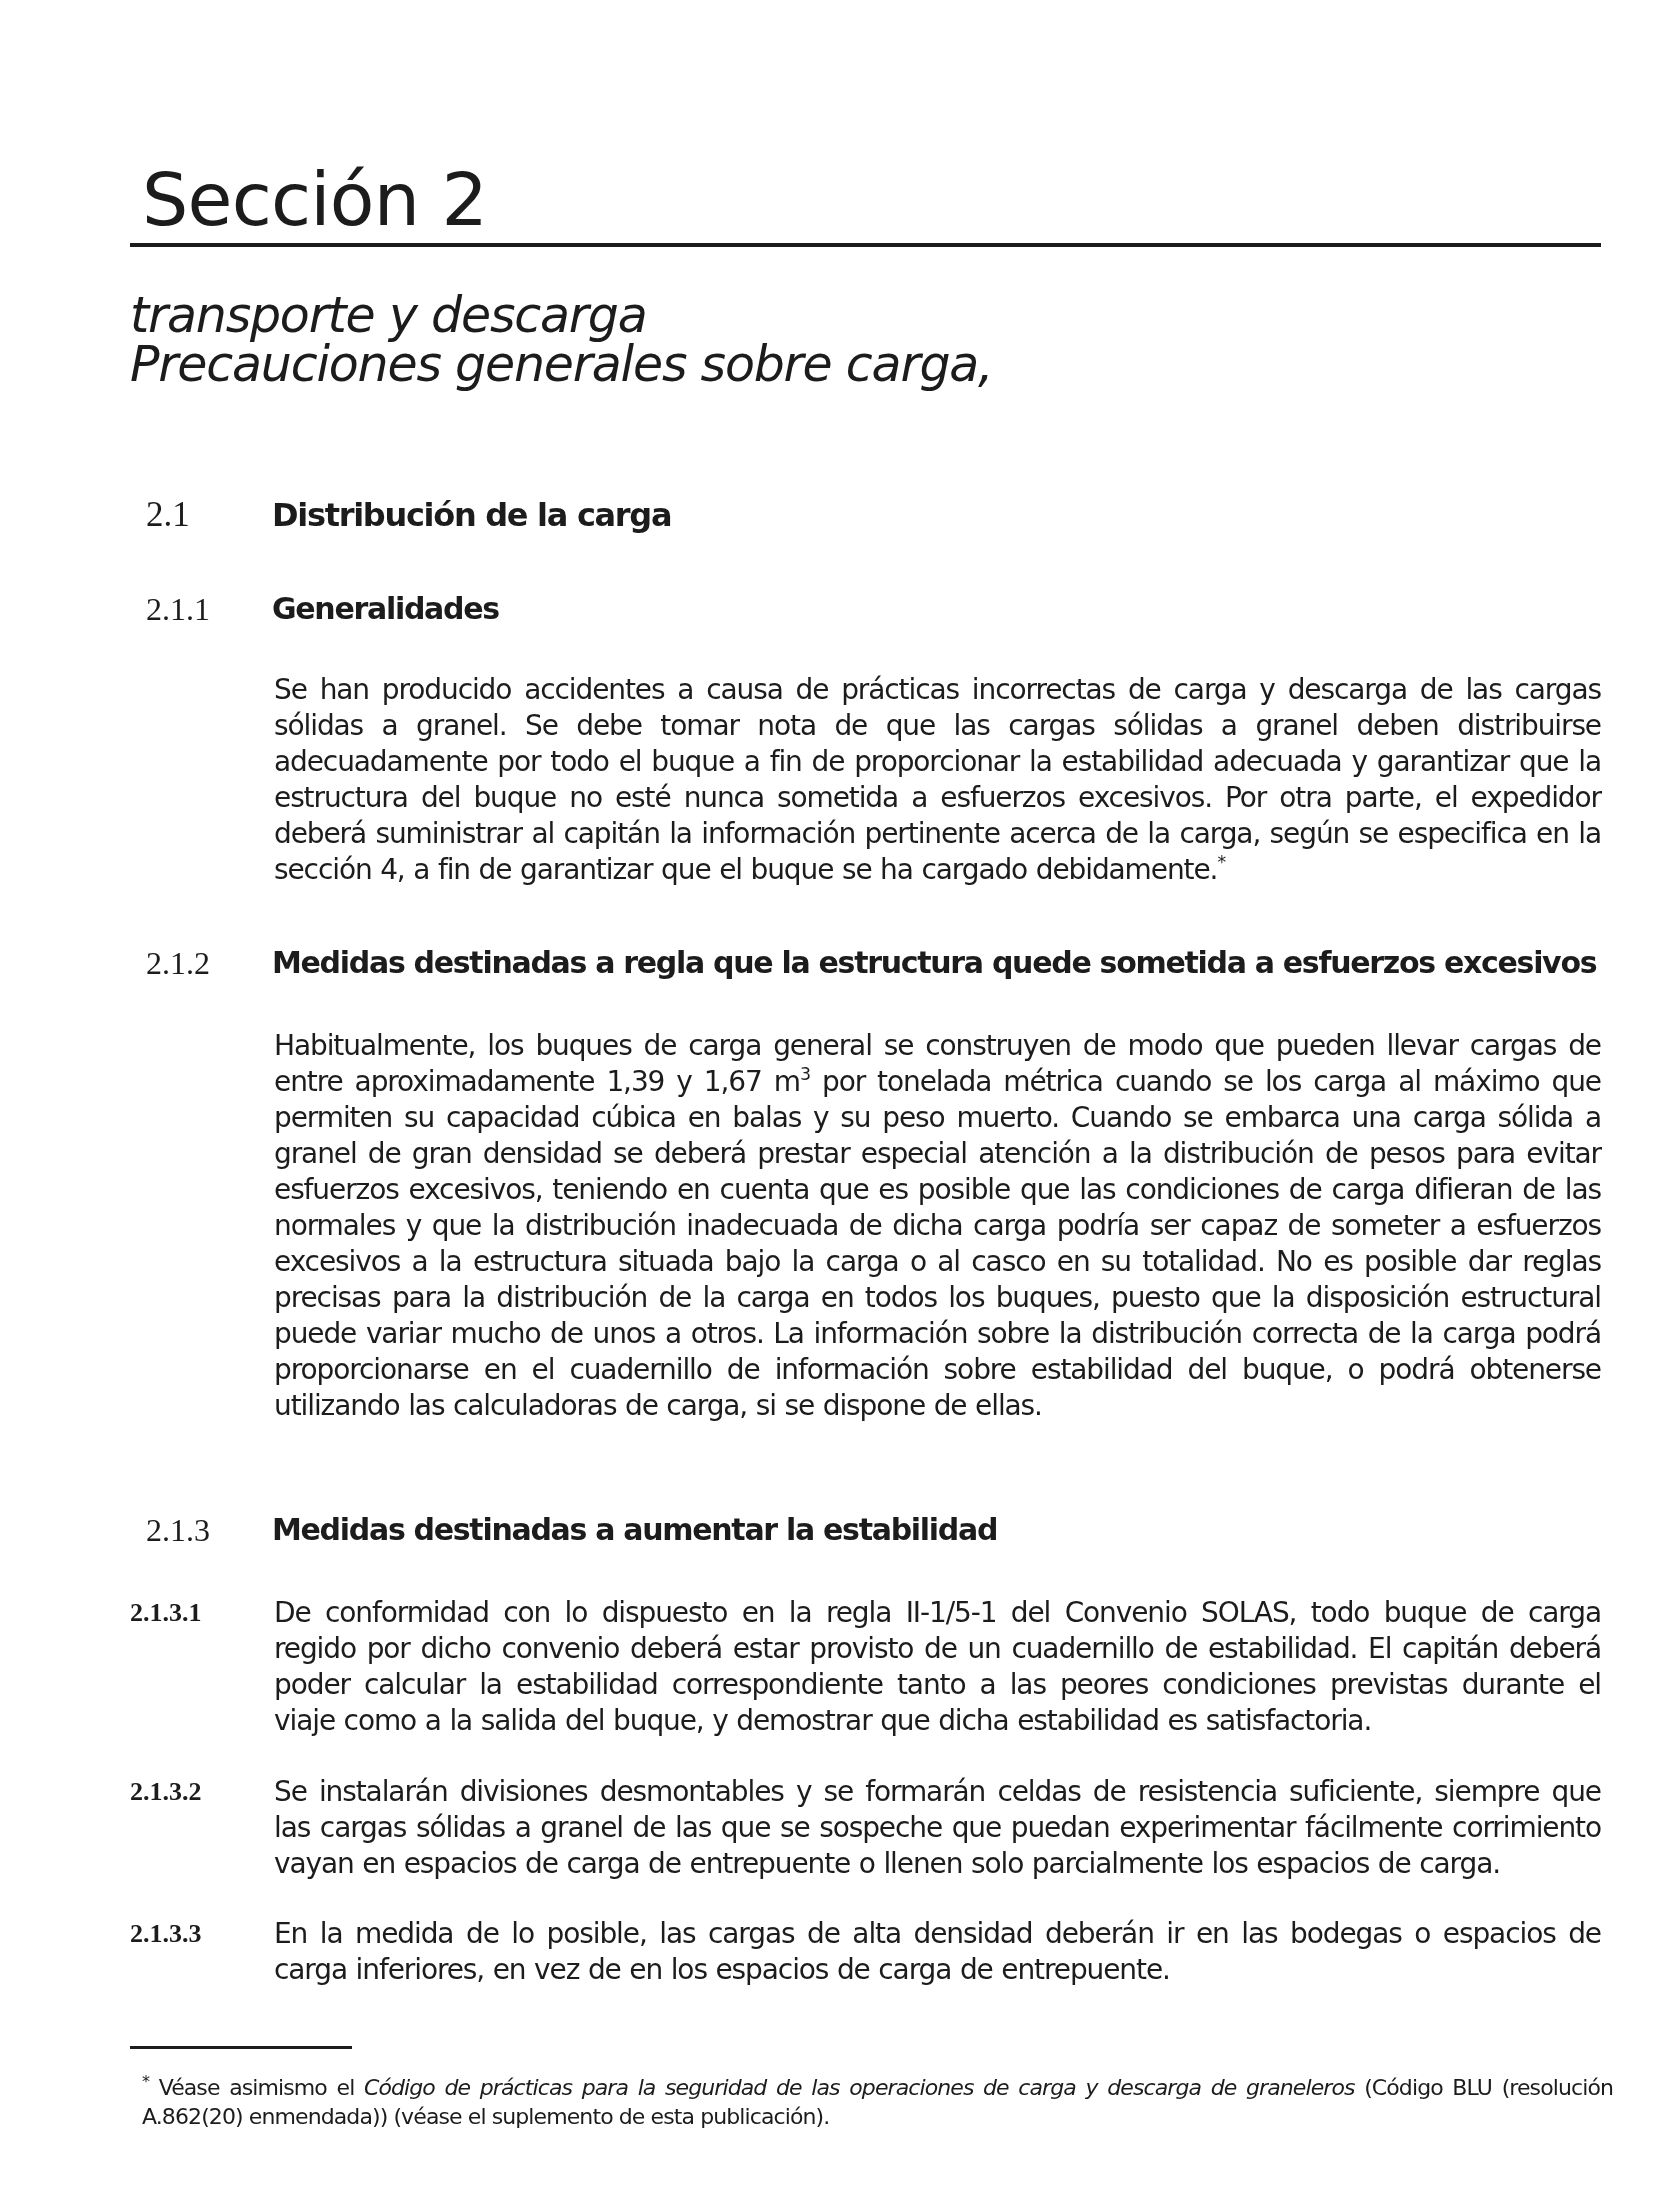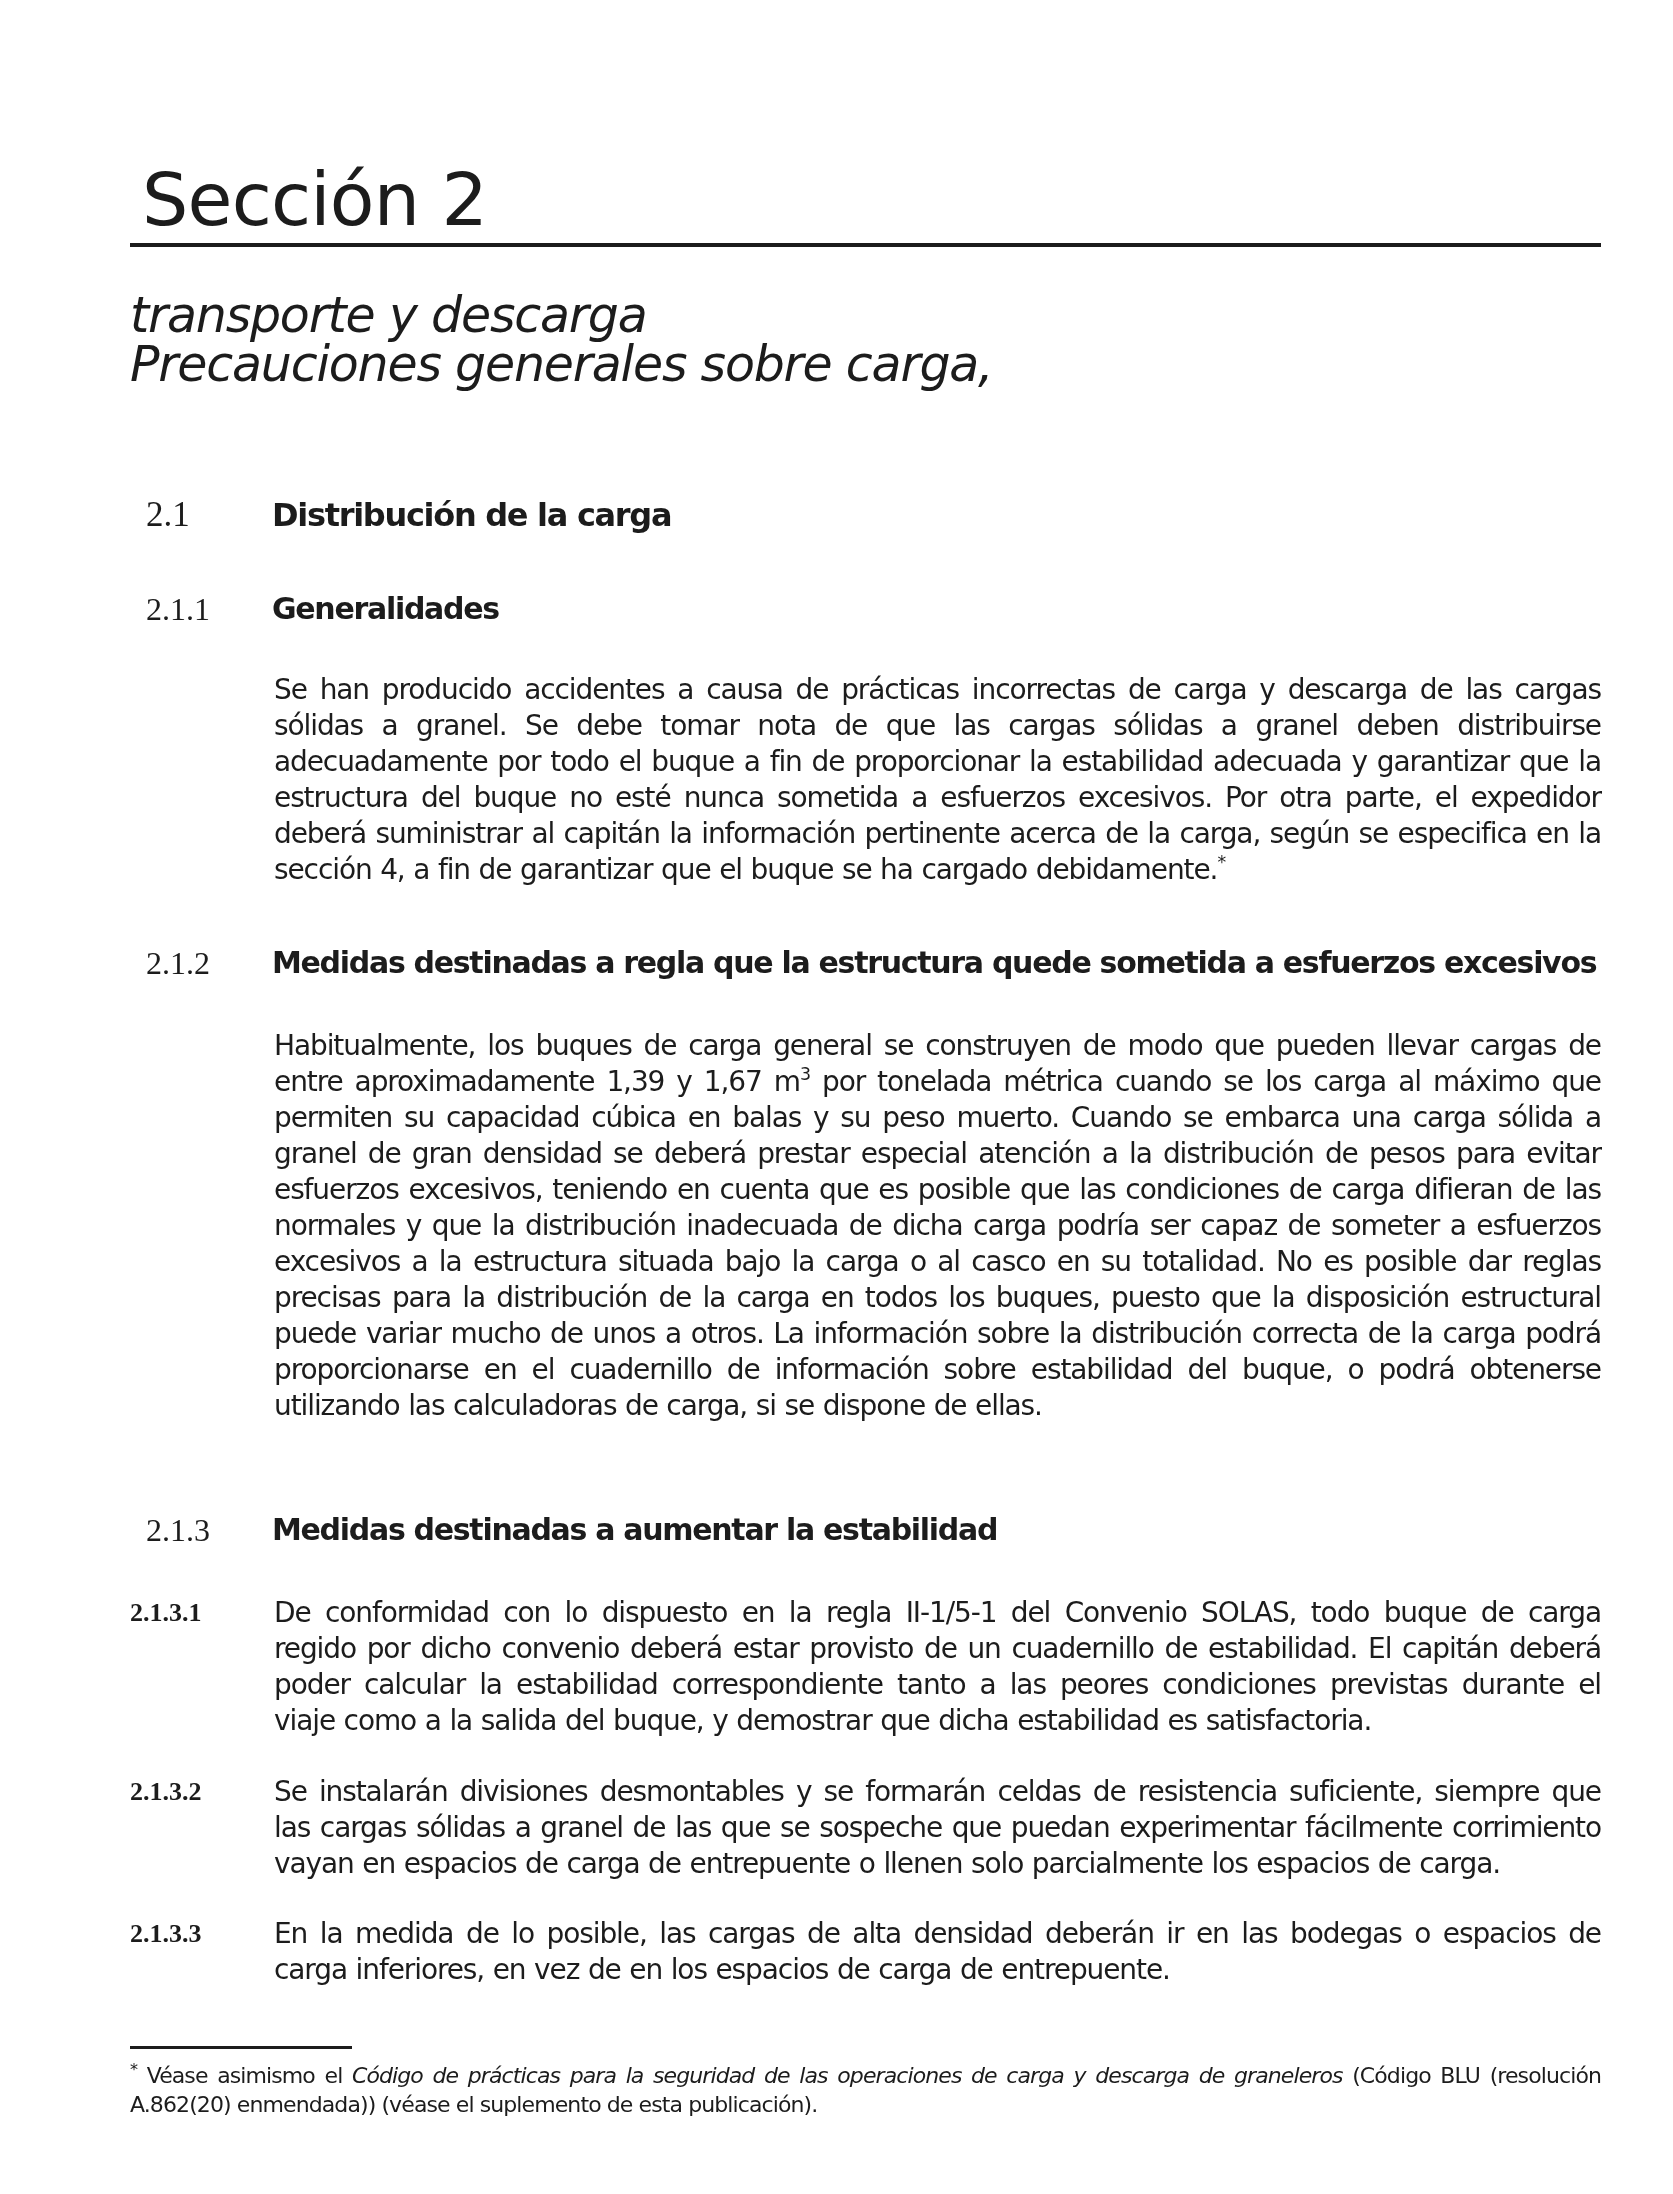--- a/index.html
+++ b/index.html
@@ -123,21 +123,21 @@
     }
     .footnote {
       position: absolute;
       left: 0;
       top: 2061px;
       width: 1471px;
       font-size: 22px;
       line-height: 29px;
       text-align: justify;
       letter-spacing: -0.9px;
-      margin: 0;
+      margin: 12px;
     }
     .footnote .mark {
       font-size: 16px;
       vertical-align: 8px;
       line-height: 0;
     }
     .footnote em { font-style: italic; }
   </style>
 </head>
 <body>

